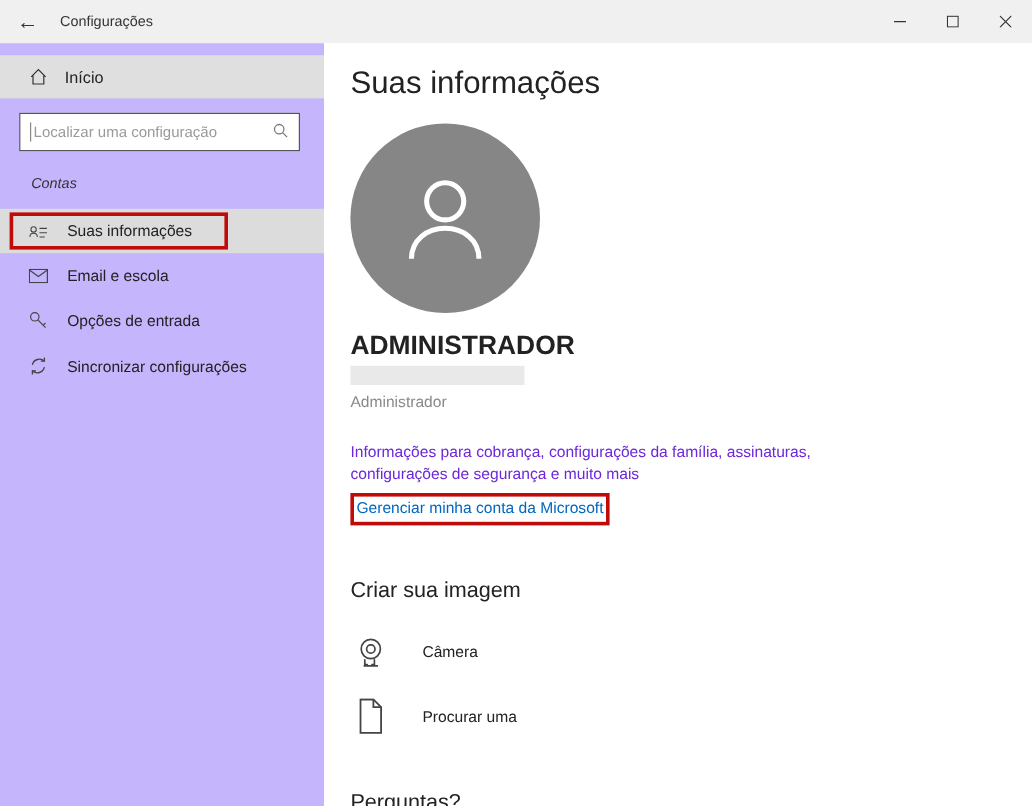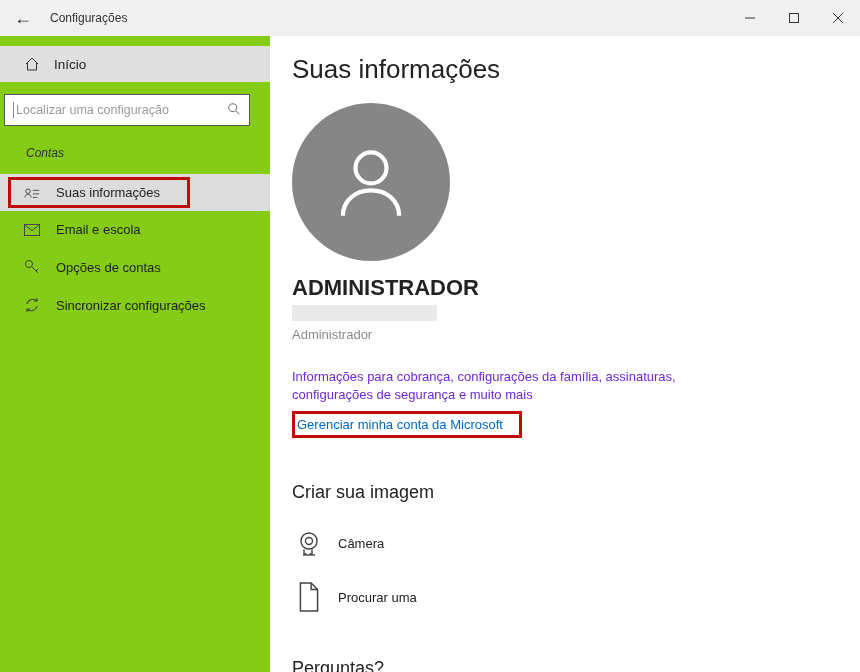--- a/index.html
+++ b/index.html
@@ -8,28 +8,28 @@
     
     .titlebar { height:36px; display:flex; align-items:center; justify-content:space-between; background:#f0f0f0; }
     .titlebar-left { display:flex; align-items:center; gap:18px; padding-left:14px; }
     .back-arrow { font-size:18px; color:#333; cursor:default; }
     .title-text { font-size:12px; color:#333; }
     .win-ctrls { display:flex; }
     .win-btn { width:44px; height:36px; display:flex; align-items:center; justify-content:center; color:#333; }
 
     
     .layout { display:flex; height:calc(672px - 36px); }
-    .sidebar { width:270px; background:#84cc16; display:flex; flex-direction:column; padding-top:10px; }
+    .sidebar { width:270px; background:#c4b5fd; display:flex; flex-direction:column; padding-top:10px; }
     .content { flex:1; background:#fff; padding:18px 22px 0 22px; overflow:auto; }
 
     .home-row { display:flex; align-items:center; gap:14px; padding:10px 24px; background:#dfdfdf; }
     .home-row .icon { width:16px; display:flex; justify-content:center; color:#333; }
     .home-row span.label { font-size:13.5px; color:#222; }
 
-    .search-wrap { padding:12px 20px 10px 4px; }
+    .search-wrap { padding:12px 20px 10px 16px; }
     .search-box {
       border:1px solid #555; background:#fff; display:flex; align-items:center;
       height:32px; padding:0 8px;
     }
     .search-caret { width:1px; height:16px; background:#888; margin-right:2px; }
     .search-box input {
       flex:1; border:none; outline:none; font-size:12.5px; color:#666; background:transparent;
     }
     .search-box input::placeholder { color:#9a9a9a; }
     .search-icon { color:#666; font-size:14px; }
@@ -53,26 +53,26 @@
     .avatar {
       width:158px; height:158px; border-radius:50%; background:#868686;
       display:flex; align-items:center; justify-content:center;
     }
     .avatar svg { width:90px; height:90px; }
     .user-heading { font-size:22px; font-weight:600; color:#222; margin-top:14px; letter-spacing:0; }
     .masked-email { width:145px; height:16px; background:#e9e9e9; margin-top:4px; }
     .role-label { font-size:13px; color:#8a8a8a; margin-top:6px; }
     .desc-text { font-size:13px; color:#6d28d9; margin-top:26px; line-height:1.35; max-width:420px; }
     .manage-link-wrap {
-      display:inline-block; border:3px solid #c00b0b; padding:1px 16px 2px 2px; margin-top:8px;
+      display:inline-block; border:3px solid #c00b0b; padding:1px 2px 2px 2px; margin-top:8px;
     }
     .manage-link { font-size:13px; color:#0067c0; text-decoration:none; }
 
     h2.section-sub { font-size:18px; font-weight:400; color:#222; margin-top:44px; margin-bottom:17px; }
-    .opt-row { display:flex; align-items:center; gap:12px; padding:6px 0 14px 0; }
+    .opt-row { display:flex; align-items:center; gap:26px; padding:6px 0 14px 0; }
     .opt-icon { width:34px; height:34px; display:flex; align-items:center; justify-content:center; color:#444; }
     .opt-label { font-size:13px; color:#222; }
 
     .questions-h { font-size:18px; font-weight:400; color:#222; margin-top:30px; }
 
   </style>
 </head>
 <body>
 
 <div class="titlebar">
@@ -154,21 +154,21 @@
       </div>
 
       <div class="nav-item">
         <span class="icon">
           <svg width="16" height="16" viewBox="0 0 16 16" fill="none" stroke="#444" stroke-width="1">
             <circle cx="5" cy="5" r="3.5"></circle>
               <line x1="7.5" y1="7.5" x2="14" y2="14"></line>
               <line x1="12" y1="12" x2="14" y2="10"></line>
           </svg>
         </span>
-        <span>Opções de contas</span>
+        <span>Opções de entrada</span>
       </div>
 
 
 
       <div class="nav-item">
         <span class="icon">
           <svg width="16" height="16" viewBox="0 0 16 16" fill="none" stroke="#444" stroke-width="1.1">
             <path d="M13 4a6 6 0 0 0-10 3"></path>
               <path d="M3 12a6 6 0 0 0 10-3"></path>
             <polyline points="13,1 13,4 10,4"></polyline>

